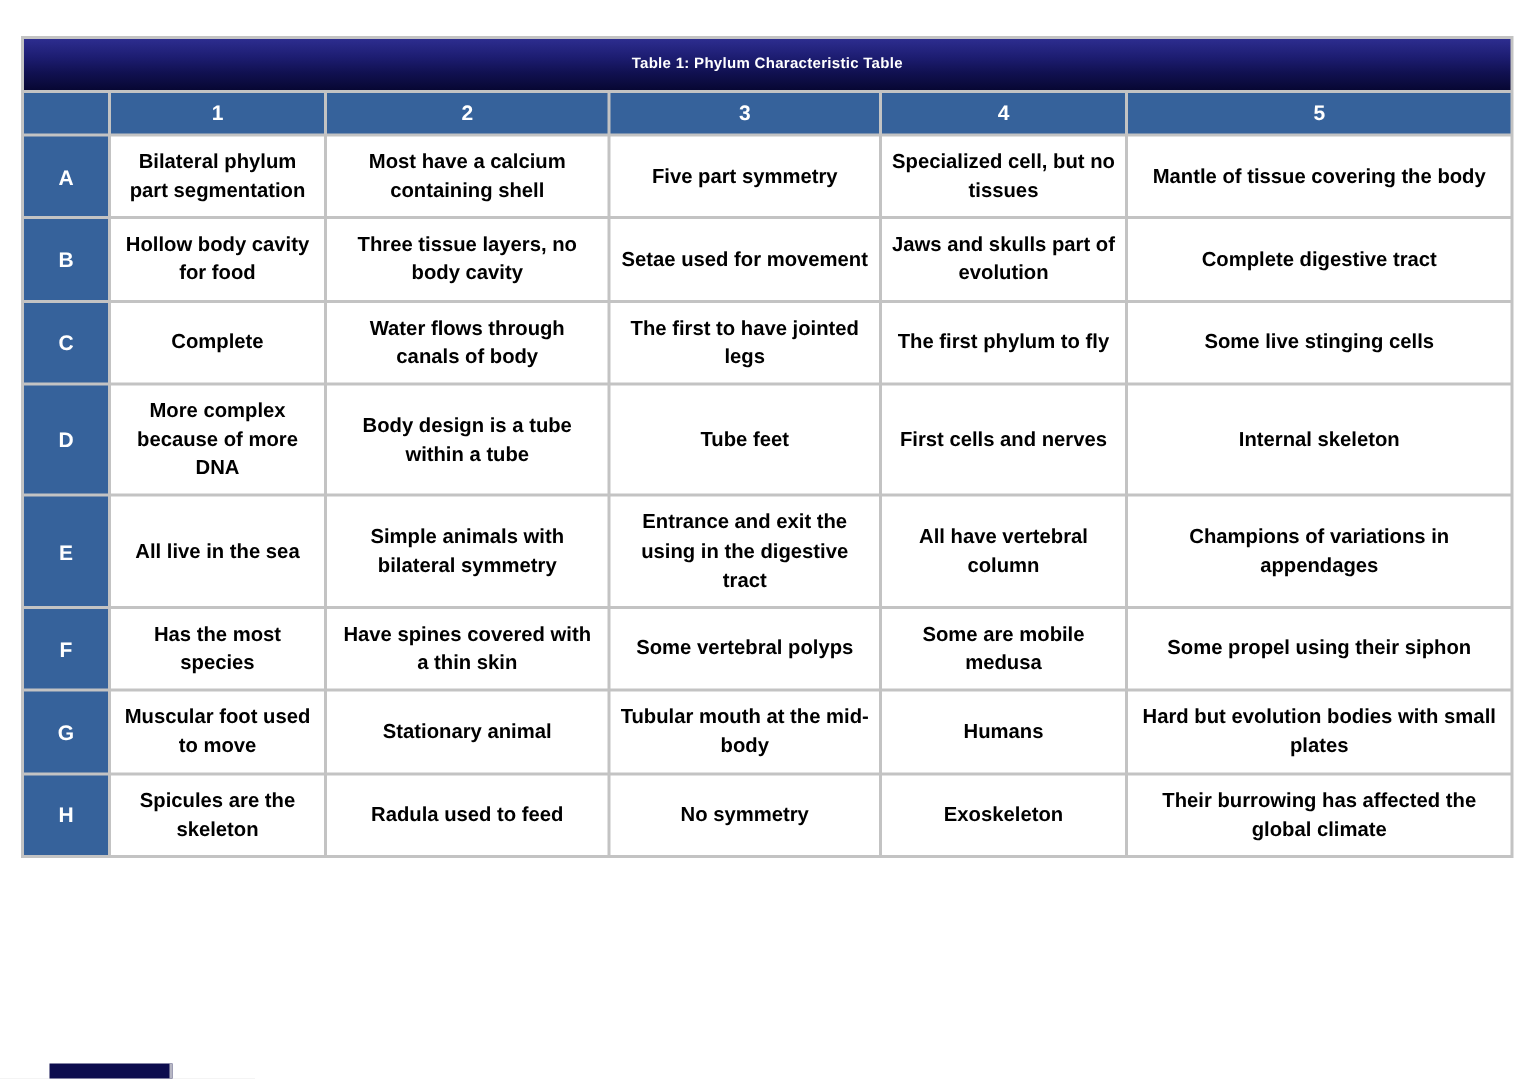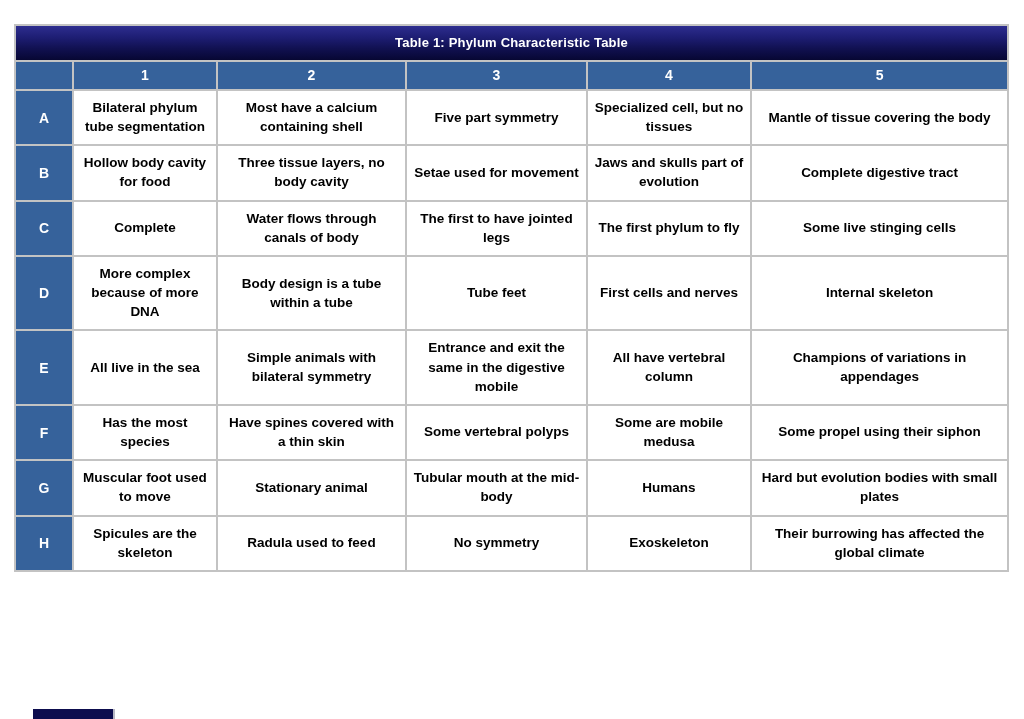--- a/index.html
+++ b/index.html
@@ -36,21 +36,21 @@
     width: 993px;
     table-layout: fixed;
     background: #c3c3c3;
     margin: 0;
   }
 
   
   td.title-cell {
     background: linear-gradient(to bottom, #2d2d8f 0%, #1d1d72 35%, #111152 65%, #070733 100%);
     color: #ffffff;
-    font-size: 13px;
+    font-size: 10px;
     font-weight: bold;
     text-align: center;
     padding: 8px 4px 9px 4px;
     letter-spacing: 0.2px;
     height: 17px;
   }
 
   
   td.corner-cell {
     background: #36629b;
@@ -132,21 +132,21 @@
           <td class="corner-cell"></td>
           <td class="colhead">1</td>
           <td class="colhead">2</td>
           <td class="colhead">3</td>
           <td class="colhead">4</td>
           <td class="colhead">5</td>
         </tr>
 
         <tr>
           <td class="rowhead">A</td>
-          <td class="cell">Bilateral phylum tube segmentation</td>
+          <td class="cell">Bilateral phylum part segmentation</td>
           <td class="cell">Most have a calcium containing shell</td>
           <td class="cell">Five part symmetry</td>
           <td class="cell">Specialized cell, but no tissues</td>
           <td class="cell">Mantle of tissue covering the body</td>
         </tr>
 
         <tr>
           <td class="rowhead">B</td>
           <td class="cell">Hollow body cavity for food</td>
           <td class="cell">Three tissue layers, no body cavity</td>
@@ -170,21 +170,21 @@
           <td class="cell">Body design is a tube within a tube</td>
           <td class="cell">Tube feet</td>
           <td class="cell">First cells and nerves</td>
           <td class="cell">Internal skeleton</td>
         </tr>
 
         <tr>
           <td class="rowhead">E</td>
           <td class="cell">All live in the sea</td>
           <td class="cell">Simple animals with bilateral symmetry</td>
-          <td class="cell">Entrance and exit the same in the digestive mobile</td>
+          <td class="cell">Entrance and exit the using in the digestive tract</td>
           <td class="cell">All have vertebral column</td>
           <td class="cell">Champions of variations in appendages</td>
         </tr>
 
         <tr>
           <td class="rowhead">F</td>
           <td class="cell">Has the most species</td>
           <td class="cell">Have spines covered with a thin skin</td>
           <td class="cell">Some vertebral polyps</td>
           <td class="cell">Some are mobile medusa</td>

